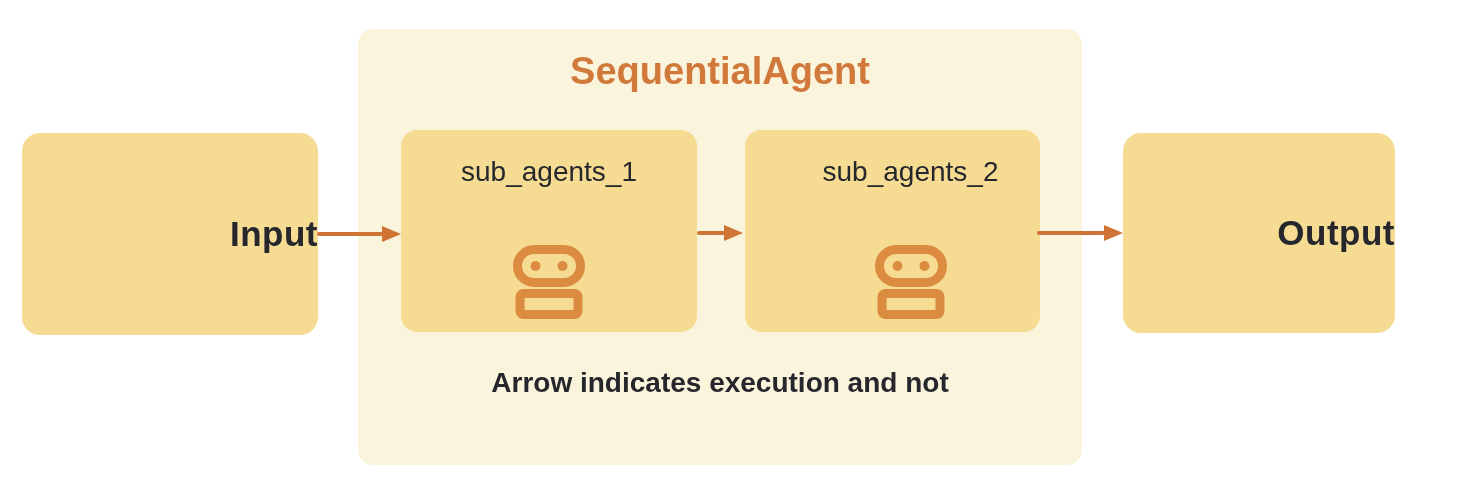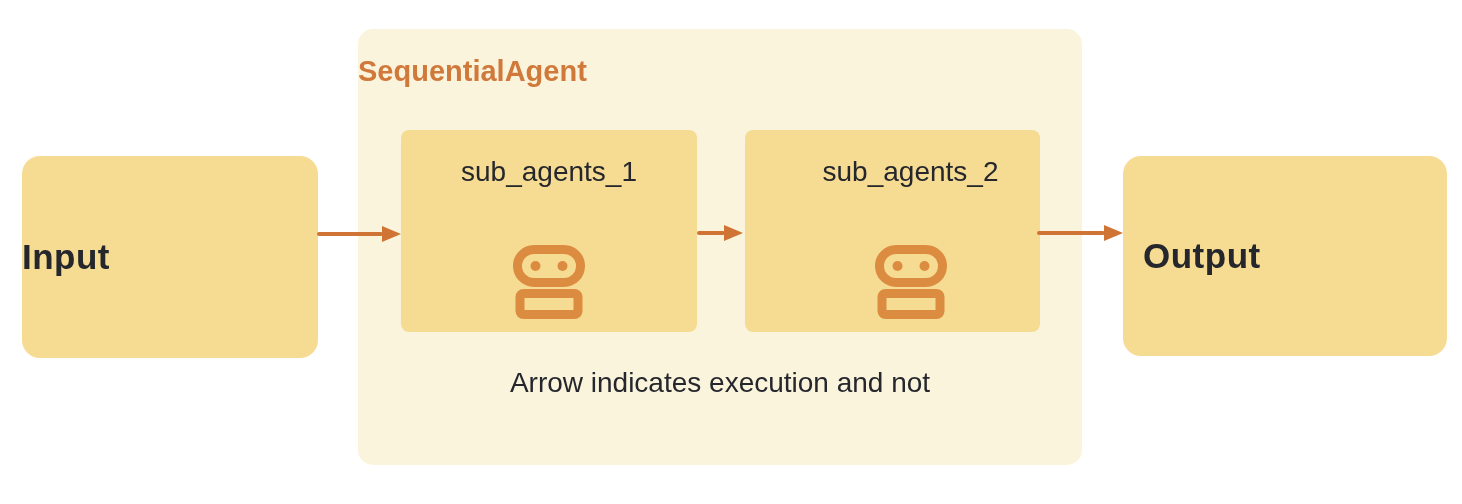--- a/index.html
+++ b/index.html
@@ -23,54 +23,54 @@
     height: 504px;
     background: var(--canvas-bg);
     overflow: hidden;
   }
   .node {
     position: absolute;
     background: var(--box-fill);
     border-radius: 18px;
     display: flex;
     align-items: center;
-    justify-content: flex-start;
-    margin-top: 23px;
+    justify-content: flex-end;
   }
   .node .node-label {
     font-size: 35px;
     font-weight: 700;
     letter-spacing: 0.5px;
     color: var(--text-dark);
   }
   .node.input  { left: 22px;  top: 133px; width: 296px; height: 202px; }
-  .node.output { left: 1123px; top: 133px; width: 324px; height: 200px; padding-left: 20px; }
+  .node.output { left: 1123px; top: 133px; width: 272px; height: 200px; padding-left: 20px; }
 
   .group {
     position: absolute;
     left: 358px; top: 29px;
     width: 724px; height: 436px;
     background: var(--group-fill);
     border-radius: 15px;
     z-index: 1;
   }
   .group-title {
     position: absolute;
     top: 26px; left: 0; right: 0;
-    font-size: 29px;
+    text-align: center;
+    font-size: 38px;
     line-height: 32px;
     font-weight: 700;
     color: var(--title-orange);
   }
   .sub-node {
     position: absolute;
     top: 101px;
     width: 296px; height: 202px;
     background: var(--box-fill);
-    border-radius: 8px;
+    border-radius: 16px;
     display: flex;
     flex-direction: column;
     align-items: center;
     padding-top: 25px;
     gap: 36px;
   }
   .sub-node.sub1 { left: 43px; }
   .sub-node.sub2 { left: 387px; width: 295px; padding-left: 36px; }
   .sub-label {
     font-size: 28px;
@@ -81,21 +81,21 @@
   .robot-svg { margin-top: 20px; display: block; }
   .robot-part { stroke: var(--robot); fill: none; }
   .robot-eye  { fill: var(--robot); }
 
   .caption {
     position: absolute;
     top: 336px; left: 0; right: 0;
     text-align: center;
     font-size: 28px;
     line-height: 36px;
-    font-weight: 400;
+    font-weight: 700;
     color: var(--text-dark);
   }
 
   .arrow {
     position: absolute;
     height: 18px;
     display: flex;
     align-items: center;
     z-index: 3;
   }

